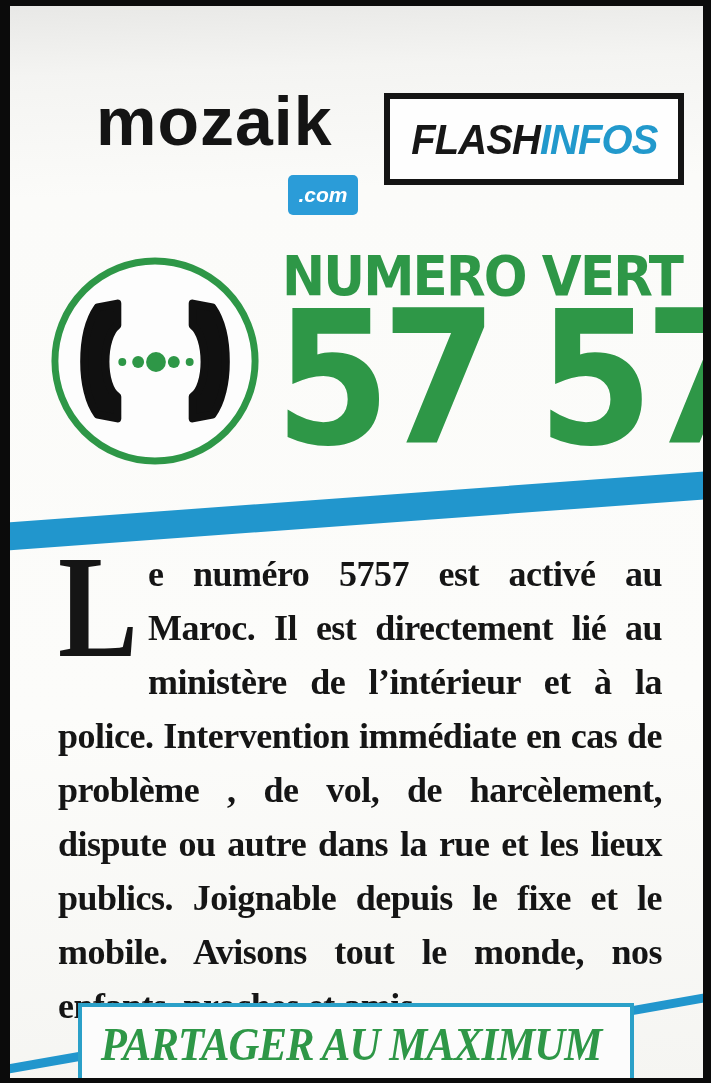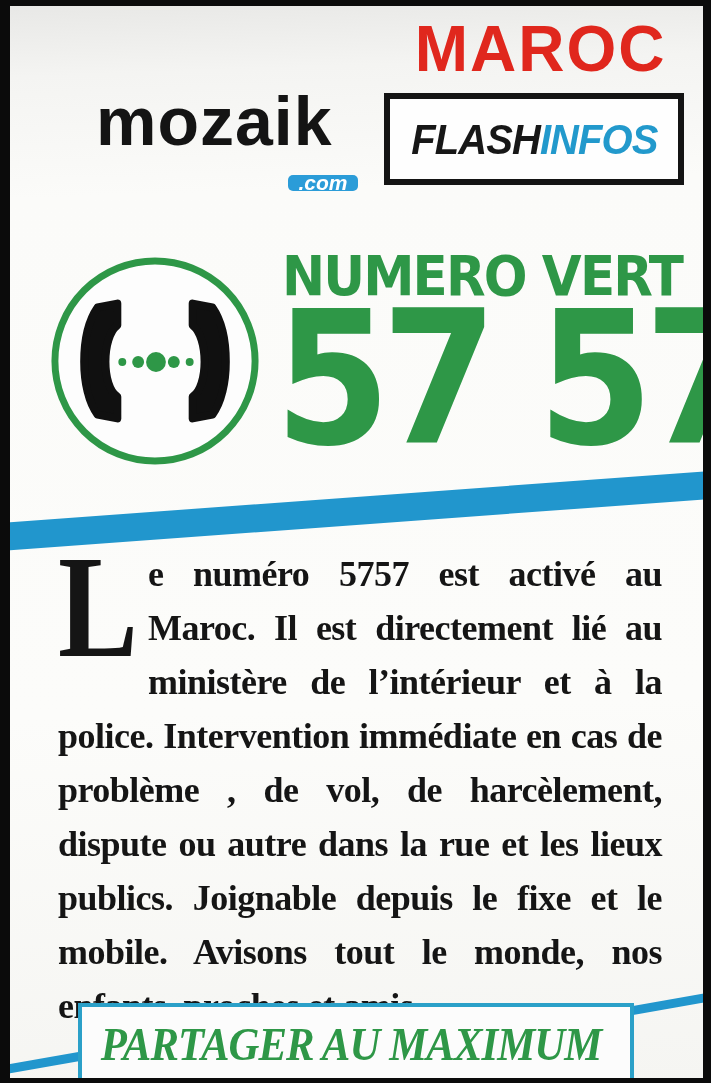--- a/index.html
+++ b/index.html
@@ -22,21 +22,21 @@
     position:absolute;left:56px;top:26px;
     font-size:72px;font-weight:bold;font-style:italic;
     color:#3fa8d9;letter-spacing:2px;white-space:nowrap;
   }
   .logo-mozaik{
     position:absolute;left:96px;top:82px;
     font-size:68px;font-weight:bold;
     color:#141414;letter-spacing:1px;white-space:nowrap;
   }
   .logo-com{
-    position:absolute;left:288px;top:175px;width:70px;height:16px;
+    position:absolute;left:288px;top:175px;width:70px;height:40px;
     background:#2b9cd8;border-radius:5px;
     color:#ffffff;font-weight:bold;font-style:italic;font-size:21px;
     display:flex;align-items:center;justify-content:center;
   }
 
   
   .maroc{
     position:absolute;left:398px;top:12px;width:285px;
     text-align:center;font-size:64px;font-weight:bold;
     color:#e0271d;letter-spacing:2px;white-space:nowrap;
@@ -108,21 +108,20 @@
 <div class="poster">
 
   <div class="frame frame-top"></div>
   <div class="frame frame-left"></div>
   <div class="frame frame-right"></div>
   <div class="frame frame-bottom"></div>
 
   <div class="logo-mozaik">mozaik</div>
   <div class="logo-com">.com</div>
 
-  <div class="maroc">MAROC</div>
   <div class="flash-box">
     <div class="flash-text">
       <span class="flash-black">FLASH</span><span class="flash-blue">INFOS</span>
     </div>
   </div>
 
   <svg class="phone-circle" viewBox="0 0 220 220" aria-hidden="true">
     <circle cx="110" cy="110" r="101" fill="#fdfdfd" stroke="#2e9747" stroke-width="7"></circle>
     <g fill="#101010" stroke="#101010" stroke-width="8" stroke-linejoin="round">
       <path d="M 72 52 L 52 56 C 34 82 34 140 52 164 L 72 168 L 72 146 C 56 136 56 86 72 74 Z"></path>

